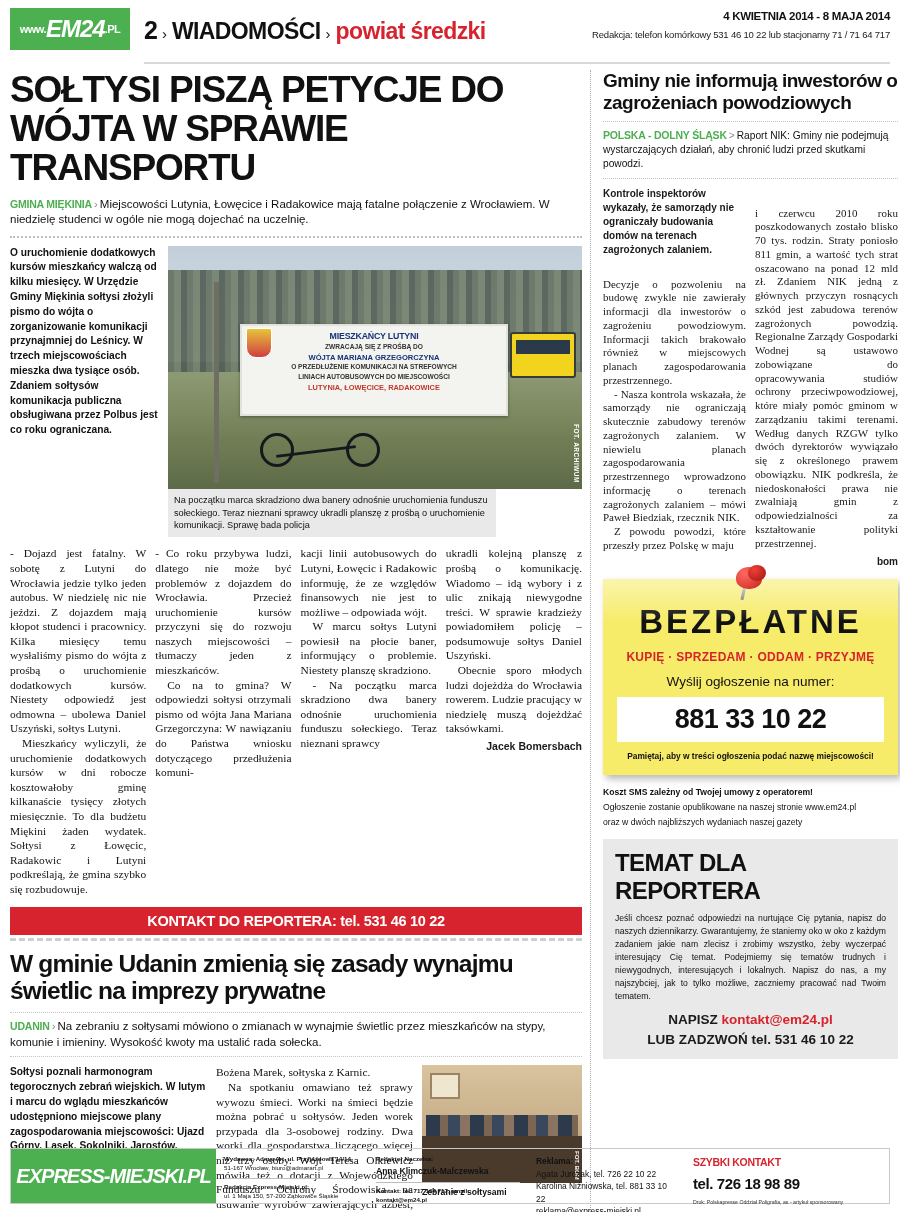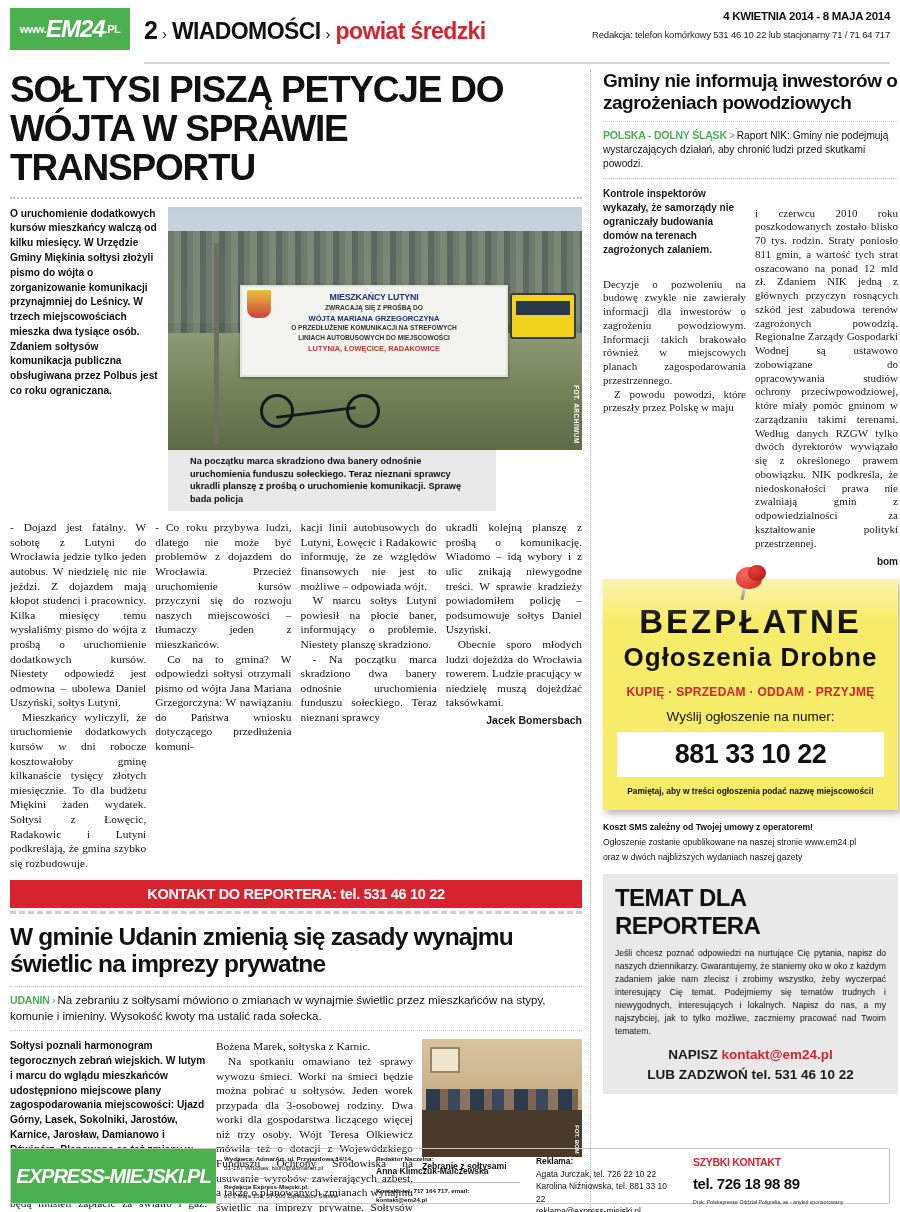--- a/index.html
+++ b/index.html
@@ -90,22 +90,22 @@
   .ph-bike { position:absolute; left:92px; bottom:22px; width:120px; height:44px; }
   .ph-bike i { position:absolute; bottom:0; width:34px; height:34px; border:3px solid #15181c; border-radius:50%; }
   .ph-bike i:nth-child(1){ left:0; } .ph-bike i:nth-child(2){ right:0; }
   .ph-bike b { position:absolute; left:16px; bottom:14px; width:80px; height:3px; background:#15181c; transform:rotate(-7deg); }
   .ph-pole { position:absolute; left:46px; top:36px; width:5px; bottom:6px; background:#6d6f63; }
   .ph-credit {
     position:absolute; right:2px; bottom:6px; writing-mode:vertical-rl;
     font-size:6.5px; font-weight:700; color:#fff; letter-spacing:.5px;
   }
   .photo-caption {
-    background:#e9e9e9; font-size:9.2px; font-weight:700; line-height:1.4;
-    padding:5px 22px; color:#111;
+    background:#e9e9e9; font-size:9.2px; font-weight:400; line-height:1.4;
+    padding:5px 6px; color:#111;
   }
 
   
   .lead-cols { display:flex; gap:9px; margin-top:9px; }
   .lc { width:137px; }
   .byline { text-align:right; font-size:10.5px; font-weight:800; margin-top:4px; }
 
   
   .red-bar {
     background:#d6232e; color:#fff; text-align:center;
@@ -224,20 +224,23 @@
     </div>
   </div>
   <div class="mh-rule"></div>
 
   <div class="body-grid">
 
     <div class="col-left">
 
       <h1 class="lead-title">SOŁTYSI PISZĄ PETYCJE DO WÓJTA W SPRAWIE TRANSPORTU</h1>
 
+      <div class="lead-deck">
+        <span class="tag-green">GMINA MIĘKINIA</span><span class="tag-arrow">›</span><span>Miejscowości Lutynia, Łowęcice i Radakowice mają fatalne połączenie z Wrocławiem. W niedzielę studenci w ogóle nie mogą dojechać na uczelnię.</span>
+      </div>
 
       <div class="dotted-rule"></div>
 
       <div class="lead-zone">
         <div class="intro-col">
           <div class="intro-bold">O uruchomienie dodatkowych kursów mieszkańcy walczą od kilku miesięcy. W Urzędzie Gminy Miękinia sołtysi złożyli pismo do wójta o zorganizowanie komunikacji przynajmniej do Leśnicy. W trzech miejscowościach mieszka dwa tysiące osób. Zdaniem sołtysów komunikacja publiczna obsługiwana przez Polbus jest co roku ograniczana.</div>
         </div>
         <div class="photo-col">
           <div class="photo">
             <div class="ph-sky"></div>
@@ -339,40 +342,40 @@
       <div class="r-deck">
         <span class="tag-green">POLSKA - DOLNY ŚLĄSK</span><span class="tag-arrow">&gt;</span><span>Raport NIK: Gminy nie podejmują wystarczających działań, aby chronić ludzi przed skutkami powodzi.</span>
       </div>
       <div class="dotted-rule-thin"></div>
 
       <div class="r-cols">
         <div class="rc">
           <div class="r-intro-bold">Kontrole inspektorów wykazały, że samorządy nie ograniczały budowania domów na terenach zagrożonych zalaniem.</div>
           <div class="r-serif">
             <p class="noind">Decyzje o pozwoleniu na budowę zwykle nie zawierały informacji dla inwestorów o zagrożeniu powodziowym. Informacji takich brakowało również w miejscowych planach zagospodarowania przestrzennego.</p>
+            <p>- Nasza kontrola wskazała, że samorządy nie ograniczają skutecznie zabudowy terenów zagrożonych zalaniem. W niewielu planach zagospodarowania przestrzennego wprowadzono informację o terenach zagrożonych zalaniem – mówi Paweł Biedziak, rzecznik NIK.</p>
             <p>Z powodu powodzi, które przeszły przez Polskę w maju</p>
           </div>
         </div>
         <div class="rc">
           <div class="r-serif">
             <p class="noind">i czerwcu 2010 roku poszkodowanych zostało blisko 70 tys. rodzin. Straty poniosło 811 gmin, a wartość tych strat oszacowano na ponad 12 mld zł. Zdaniem NIK jedną z głównych przyczyn rosnących szkód jest zabudowa terenów zagrożonych powodzią. Regionalne Zarządy Gospodarki Wodnej są ustawowo zobowiązane do opracowywania studiów ochrony przeciwpowodziowej, które miały pomóc gminom w zarządzaniu takimi terenami. Według danych RZGW tylko dwóch dyrektorów wywiązało się z określonego prawem obowiązku. NIK podkreśla, że niedoskonałości prawa nie zwalniają gmin z odpowiedzialności za kształtowanie polityki przestrzennej.</p>
           </div>
           <div class="r-byline">bom</div>
         </div>
       </div>
 
       <div class="ad-wrap">
         <div class="pin">
           <div class="pin-needle"></div>
           <div class="pin-head"></div>
           <div class="pin-head2"></div>
         </div>
         <div class="sticky">
           <div class="ad-h1">BEZPŁATNE</div>
-          <div class="ad-h2">Ogłoszenia Drobne</div>
           <div class="ad-kw">KUPIĘ · SPRZEDAM · ODDAM · PRZYJMĘ</div>
           <div class="ad-sub">Wyślij ogłoszenie na numer:</div>
           <div class="ad-num-box">
             <div class="ad-num">881 33 10 22</div>
           </div>
           <div class="ad-note">Pamiętaj, aby w treści ogłoszenia podać nazwę miejscowości!</div>
         </div>
       </div>
       <div class="ad-legal">
         <div class="l1">Koszt SMS zależny od Twojej umowy z operatorem!</div>

